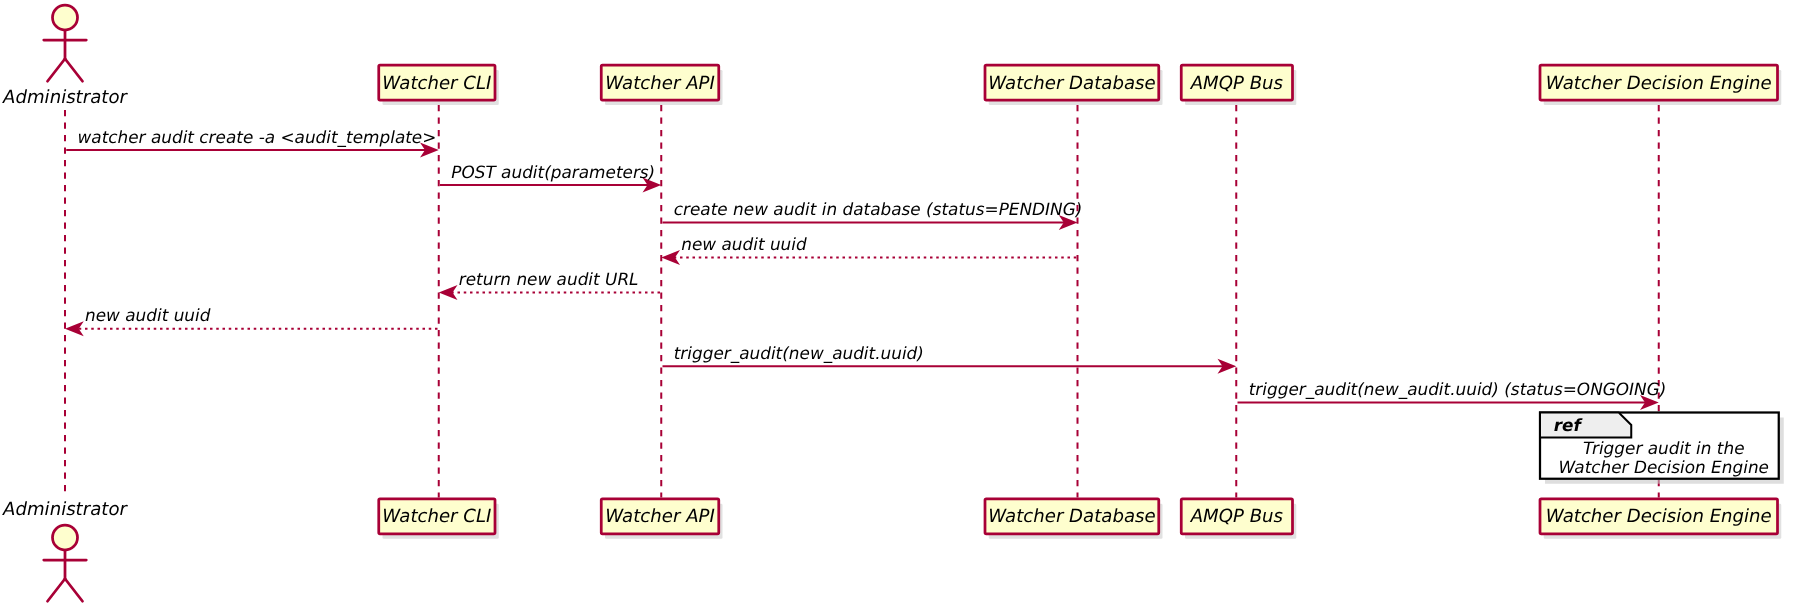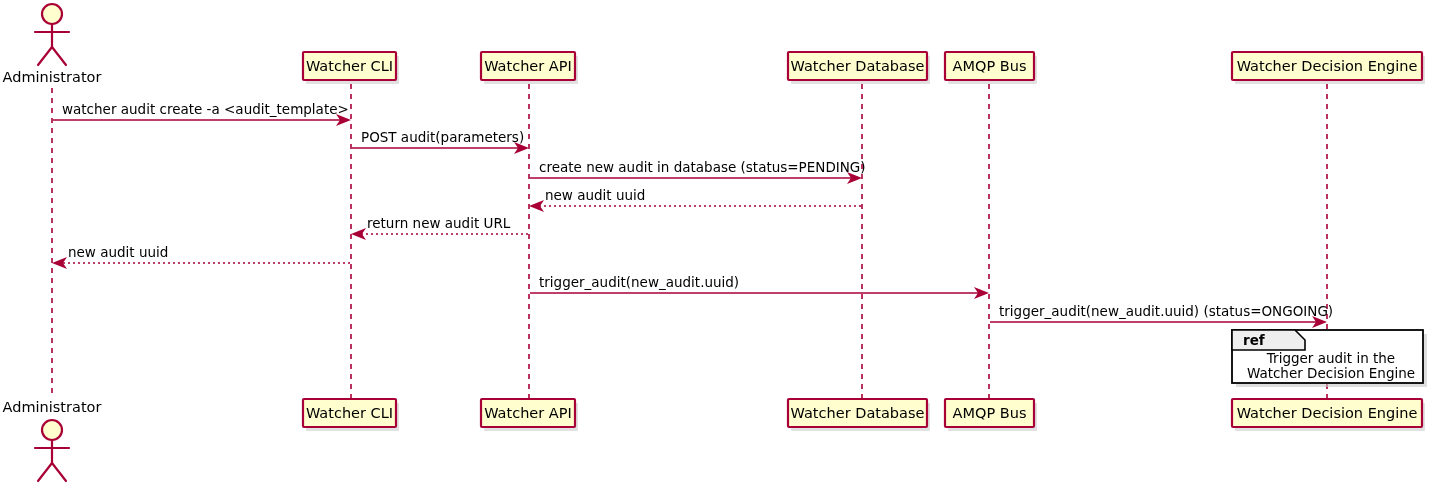--- a/index.html
+++ b/index.html
@@ -9,20 +9,21 @@
   }
   body {
     font-family: "DejaVu Sans", sans-serif;
   }
   #diagram-root {
     position: relative;
     width: 1434px;
     height: 486px;
     overflow: hidden;
     background: #FFFFFF;
+    font-style: italic;
   }
   svg#diagram-svg {
     position: absolute;
     left: 0;
     top: 0;
     width: 1434px;
     height: 486px;
     display: block;
   }
   .lifeline {

